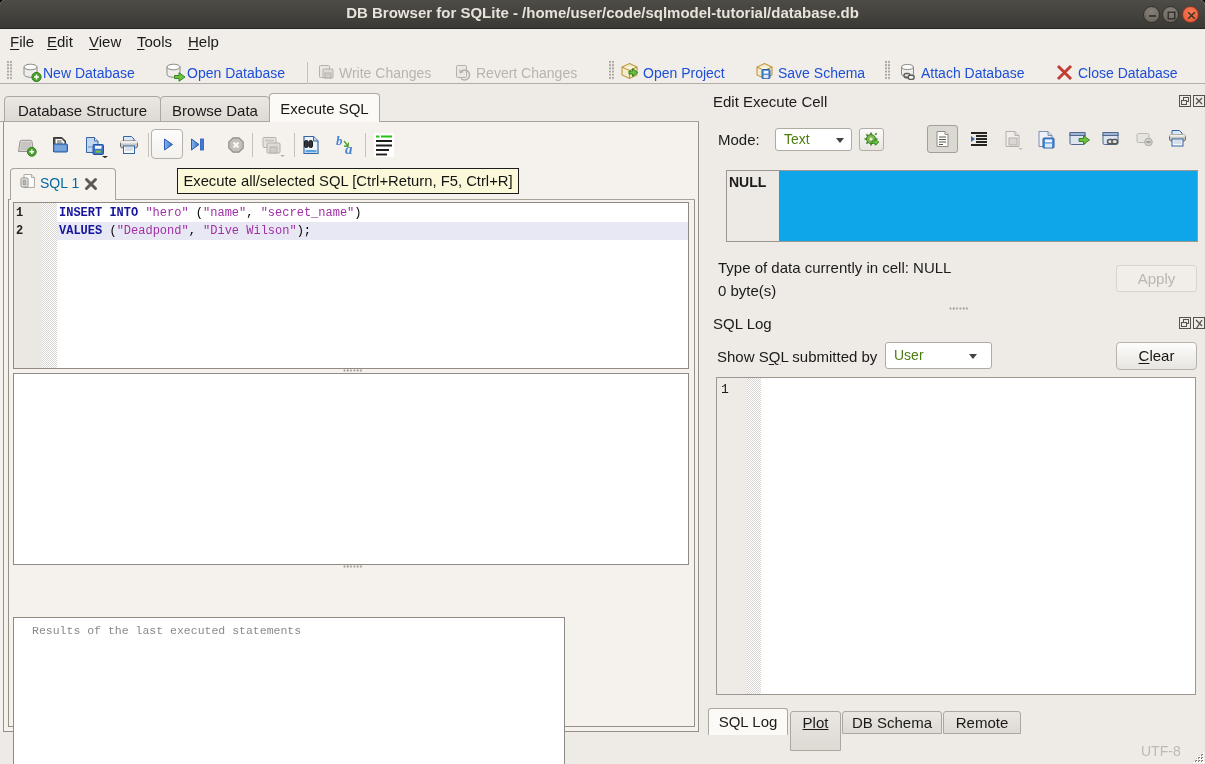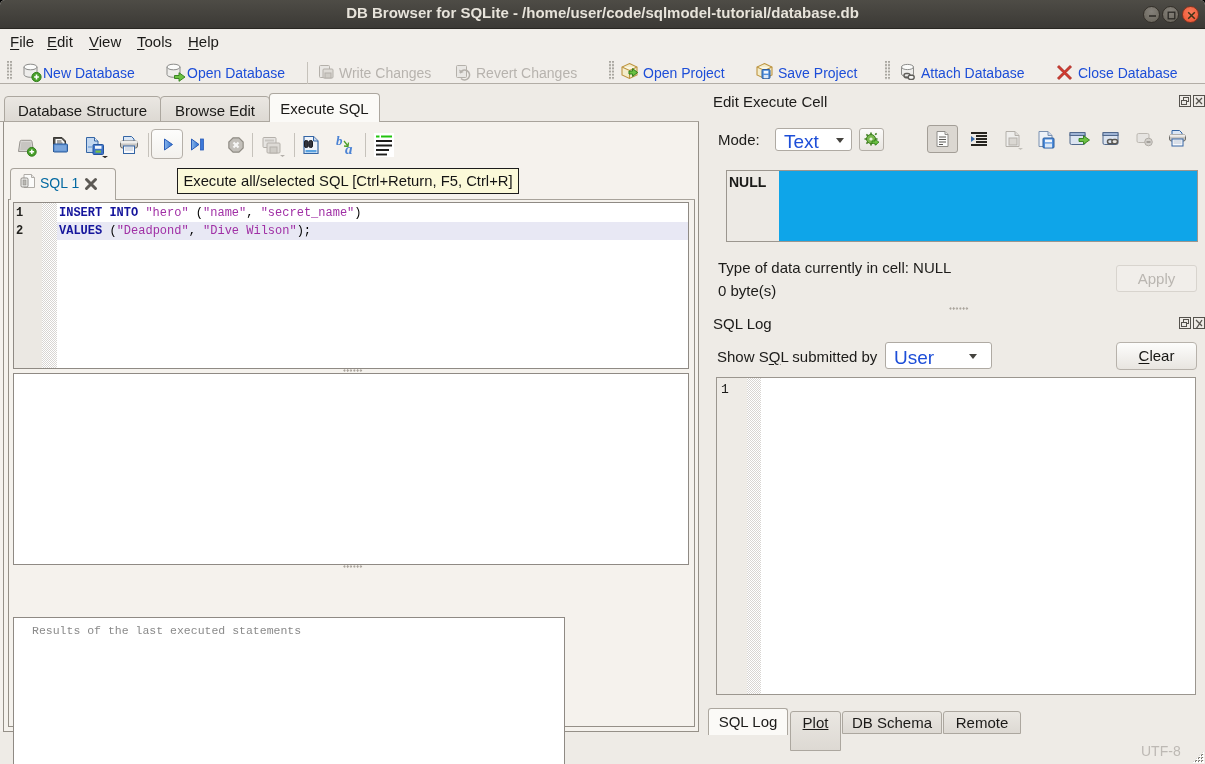--- a/index.html
+++ b/index.html
@@ -49,21 +49,21 @@
 .hdots{position:absolute;width:20px;height:3px;background-image:radial-gradient(circle at 1.5px 1.5px,#aaa49c 1px,transparent 1.2px);background-size:3.3px 3px;}
 
 #sqltab{position:absolute;left:10px;top:168px;width:106px;height:32px;background:#f6f3ef;border:1px solid #a8a39b;border-bottom:0;border-radius:4px 4px 0 0;z-index:2;}
 #sqltabline{position:absolute;left:9px;top:199px;width:686px;height:1px;background:#a8a39b;}
 
 #tooltip{position:absolute;left:177px;top:168px;width:342px;height:26px;background:#fbf9d9;border:1px solid #1c1c1c;z-index:10;font-size:14.8px;line-height:24px;text-align:center;color:#141414;white-space:nowrap;}
 
 .dktitle{position:absolute;font-size:15px;color:#1c1b19;}
 .lblabs{position:absolute;font-size:15px;color:#1c1b19;white-space:nowrap;}
 .combo{position:absolute;background:#ffffff;border:1px solid #afaaa3;border-radius:3px;}
-.combotext{position:absolute;left:8px;top:2px;font-size:19px;color:#1d4ed8;}
+.combotext{position:absolute;left:8px;top:2px;font-size:14px;color:#4d7c0f;}
 .carrow{position:absolute;width:0;height:0;border-left:4.5px solid transparent;border-right:4.5px solid transparent;border-top:5px solid #44423e;}
 #nullbox{position:absolute;left:726px;top:170px;width:472px;height:72px;border:1px solid #9b968f;background:#0ea5e9;}
 #nullgut{position:absolute;left:0;top:0;width:52px;height:70px;background:#edeae5;}
 #nulltxt{position:absolute;left:2px;top:3px;font-size:14px;font-weight:bold;color:#1a1a18;}
 #applybtn{position:absolute;left:1116px;top:265px;width:81px;height:27px;background:#f1eeea;border:1px solid #d8d4ce;border-radius:3px;color:#bab6b1;font-size:15px;text-align:center;line-height:25px;}
 #clearbtn{position:absolute;left:1116px;top:342px;width:81px;height:28px;background:linear-gradient(#fdfdfc,#e8e5e0);border:1px solid #b7b2ab;border-radius:4px;color:#161613;font-size:15px;text-align:center;line-height:26px;}
 #logbox{position:absolute;left:716px;top:377px;width:480px;height:318px;border:1px solid #9b968f;background:#ffffff;}
 #loghatch{position:absolute;left:30px;top:0;width:14px;height:316px;background-image:conic-gradient(#d8d5d2 25%,#ffffff 0 50%,#d8d5d2 0 75%,#ffffff 0);background-size:2px 2px;}
 #lognum{position:absolute;left:4px;top:4px;font-family:"Liberation Mono",monospace;font-size:13px;color:#1a1a18;}
 
@@ -145,39 +145,39 @@
     </svg>
     <div class="tbtext" style="left:643px">Open Project</div>
     <svg class="icon" style="left:755px;top:8px" width="20" height="19" viewBox="0 0 20 19">
       <path d="M9.5 1.5 L17 5 L17 13 L9.5 16.5 L2 13 L2 5 Z" fill="#f3ecca" stroke="#bd9440" stroke-width="1.1"></path>
       <path d="M2 5 L9.5 8.5 L17 5" fill="#faf6e4" stroke="#bd9440" stroke-width="1.1"></path>
       <path d="M9.5 8.5 L9.5 16.5" fill="none" stroke="#bd9440" stroke-width="1.1"></path>
       <rect x="7" y="7.5" width="8" height="9" rx="1" fill="#4f8edc" stroke="#2b5d9e"></rect>
       <rect x="8.7" y="8.8" width="4.6" height="2.8" fill="#f2f6fb"></rect>
       <rect x="8.7" y="13" width="4.6" height="3.2" fill="#dce8f6"></rect>
     </svg>
-    <div class="tbtext" style="left:778px">Save Project</div>
+    <div class="tbtext" style="left:778px">Save Schema</div>
     <div class="grip" style="left:885px"></div>
     <svg class="icon" style="left:898px;top:8px" width="22" height="21" viewBox="0 0 22 21">
       <path d="M3.5 5 v7 a6 2.6 0 0 0 12 0 v-7" fill="#eeedeb" stroke="#8c8c8a" stroke-width="1"></path>
       <ellipse cx="9.5" cy="5" rx="6" ry="2.6" fill="#fbfbfa" stroke="#8c8c8a" stroke-width="1"></ellipse>
       <rect x="6" y="11.5" width="6" height="4.2" rx="2.1" fill="none" stroke="#5f5d59" stroke-width="1.4"></rect>
       <rect x="10.2" y="13.2" width="6" height="4.2" rx="2.1" fill="#f5f5f4" stroke="#5f5d59" stroke-width="1.4"></rect>
     </svg>
     <div class="tbtext" style="left:921px">Attach Database</div>
     <svg class="icon" style="left:1056px;top:10px" width="17" height="17" viewBox="0 0 17 17">
       <path d="M3 1.5 L8.5 7 L14 1.5 L15.5 3 L10 8.5 L15.5 14 L14 15.5 L8.5 10 L3 15.5 L1.5 14 L7 8.5 L1.5 3 Z" fill="#d33a30" stroke="#9e1f16" stroke-width="0.8"></path>
     </svg>
     <div class="tbtext" style="left:1078px">Close Database</div>
   </div>
   <div style="position:absolute;left:0;top:122px;width:3px;height:609px;background:#f5f2ee;"></div>
 
   <div id="tabline"></div>
   <div id="tab1" class="tab">Database Structure</div>
-  <div id="tab2" class="tab">Browse Edit</div>
+  <div id="tab2" class="tab">Browse Data</div>
   <div id="frame1"></div>
   <div id="frame2"></div>
   <div id="tab3" class="tab">Execute SQL</div>
 
   <svg class="icon" style="left:16px;top:139px" width="22" height="18" viewBox="0 0 22 18">
     <path d="M2.5 12.5 l1.5 -10 a1.5 1.5 0 0 1 1.5 -1.2 h9 a1.5 1.5 0 0 1 1.5 1.2 l1.5 10 z" fill="#d9d7d4" stroke="#96938e"></path>
     <path d="M4.2 11 l1.2 -8 h9.2 l1.2 8 z" fill="#c7c5c1"></path>
     <circle cx="15.8" cy="12.8" r="4.4" fill="#4aa12c" stroke="#2f7d18"></circle>
     <path d="M15.8 10.5 v4.6 M13.5 12.8 h4.6" stroke="#ffffff" stroke-width="1.5"></path>
   </svg>

